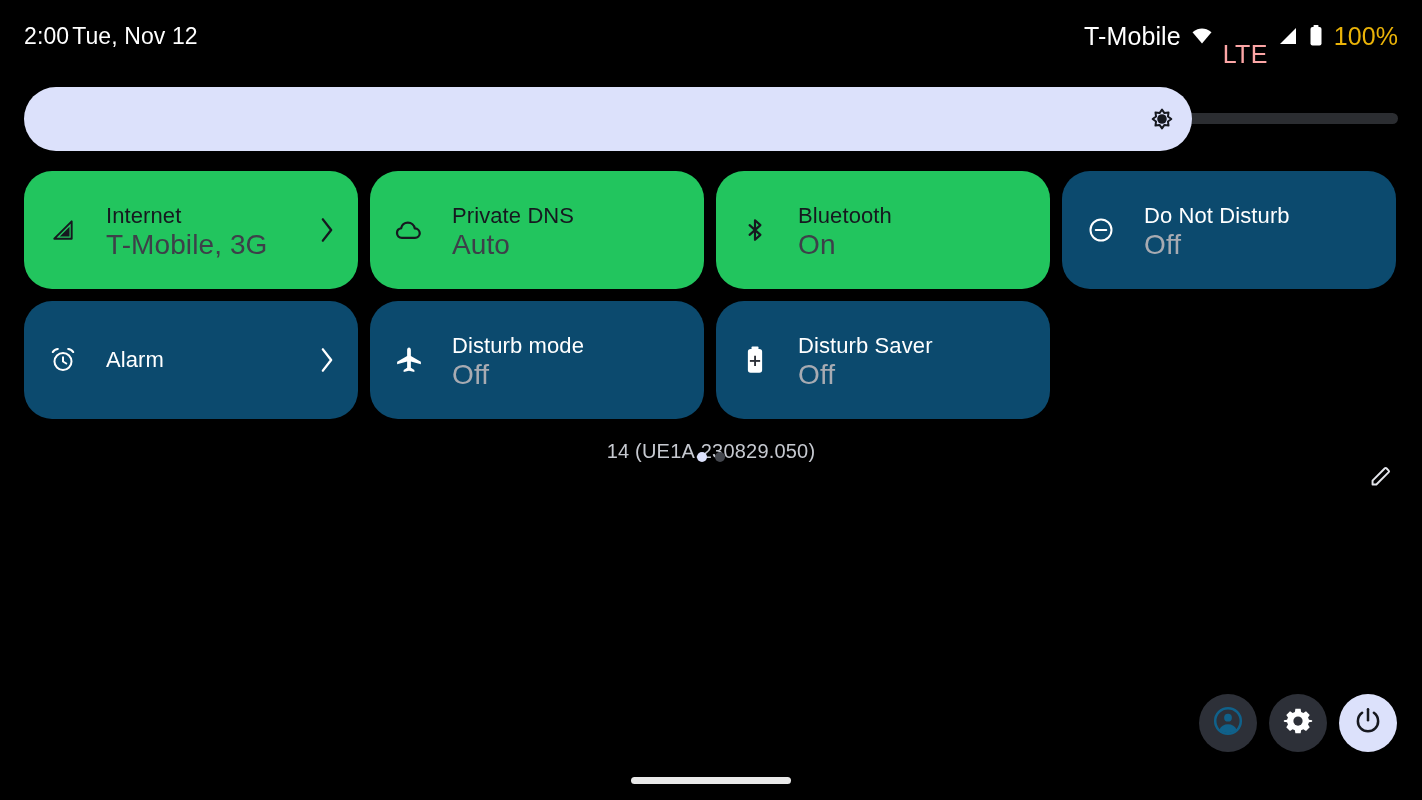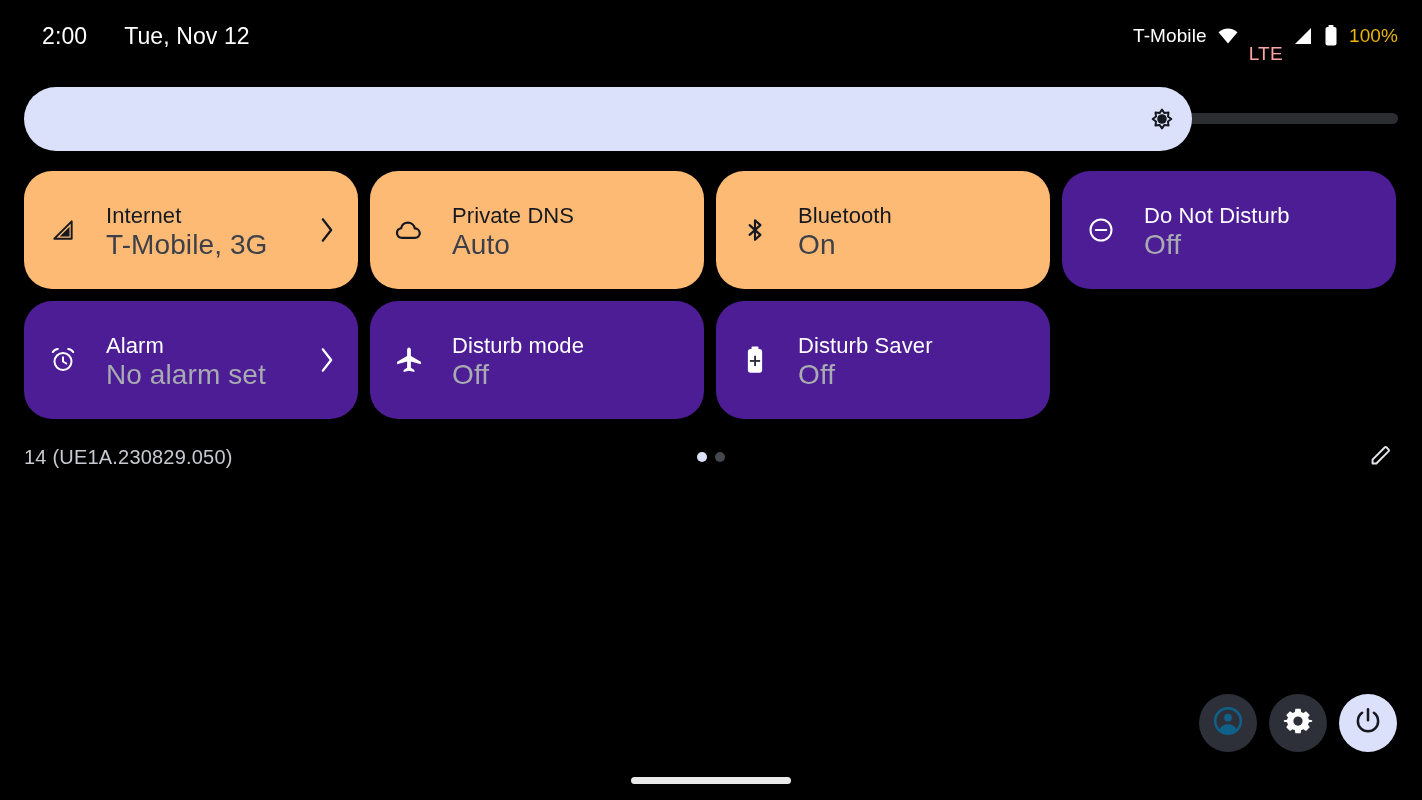--- a/index.html
+++ b/index.html
@@ -30,39 +30,38 @@
     display: flex;
     align-items: center;
     justify-content: space-between;
     padding: 0 24px;
     box-sizing: border-box;
     color: #ffffff;
   }
   .status-left {
     display: flex;
     align-items: center;
-    gap: 37px;
-    margin-left: 18px;
+    gap: 3px;
   }
   .status-clock {
     font-size: 23px;
     color: #ffffff;
     letter-spacing: 0.1px;
   }
   .status-date {
     font-size: 23px;
     color: #ffffff;
     letter-spacing: 0.1px;
     text-align: right;
   }
   .status-right {
     display: flex;
     align-items: center;
     gap: 9px;
-    font-size: 19px;
+    font-size: 25px;
   }
   .carrier-name { color: #ffffff; letter-spacing: 0.1px; }
   .lte-label { color: #fca5a5; letter-spacing: 0.3px; margin-top: 36px; }
   .status-icon { display: flex; align-items: center; }
   .battery-pct { color: #eab308; letter-spacing: 0.1px; margin-left: 1px; }
 
   
   .brightness-row {
     position: absolute;
     left: 24px;
@@ -110,22 +109,22 @@
   }
   .tile {
     border-radius: 28px;
     display: flex;
     align-items: center;
     padding: 0 20px 0 22px;
     box-sizing: border-box;
     position: relative;
     cursor: pointer;
   }
-  .tile.active { background: #fdba74; }
-  .tile.inactive { background: #4c1d95; }
+  .tile.active { background: #22c55e; }
+  .tile.inactive { background: #0c4a6e; }
   .tile-icon {
     width: 34px;
     height: 34px;
     flex: 0 0 34px;
     display: flex;
     align-items: center;
     justify-content: center;
     margin-right: 26px;
   }
   .tile-text {
@@ -165,20 +164,21 @@
 
   
   .footer-row {
     position: absolute;
     left: 24px;
     top: 440px;
     width: 1374px;
     height: 34px;
     display: flex;
     align-items: center;
+    flex-direction: column;
   }
   .build-label {
     font-size: 20px;
     color: #c6c9d0;
     letter-spacing: 0.2px;
     white-space: nowrap;
   }
   .page-dots {
     position: absolute;
     left: 0;
@@ -362,21 +362,20 @@
       <span class="tile-icon">
         <svg width="28" height="28" viewBox="0 0 24 24">
           <circle cx="12" cy="13.3" r="7.3" fill="none" stroke="#ffffff" stroke-width="1.7"></circle>
           <path d="M12 9.6 L12 13.3 L14.8 15" fill="none" stroke="#ffffff" stroke-width="1.7" stroke-linecap="round" stroke-linejoin="round"></path>
           <path d="M3.2 5.2 C4.3 3.6 6 2.6 7.6 2.5" fill="none" stroke="#ffffff" stroke-width="1.7" stroke-linecap="round"></path>
           <path d="M20.8 5.2 C19.7 3.6 18 2.6 16.4 2.5" fill="none" stroke="#ffffff" stroke-width="1.7" stroke-linecap="round"></path>
         </svg>
       </span>
       <span class="tile-text">
         <span class="tile-title">Alarm</span>
-        <span class="tile-sub">No alarm set</span>
       </span>
       <span class="tile-chevron">
         <svg width="16" height="26" viewBox="0 0 12 22">
             <path d="M2.5 2 L9.5 11 L2.5 20" fill="none" stroke="#ffffff" stroke-width="2" stroke-linecap="round" stroke-linejoin="round"></path>
           </svg>
       </span>
     </div>
 
     <div class="tile inactive">
       <span class="tile-icon">

